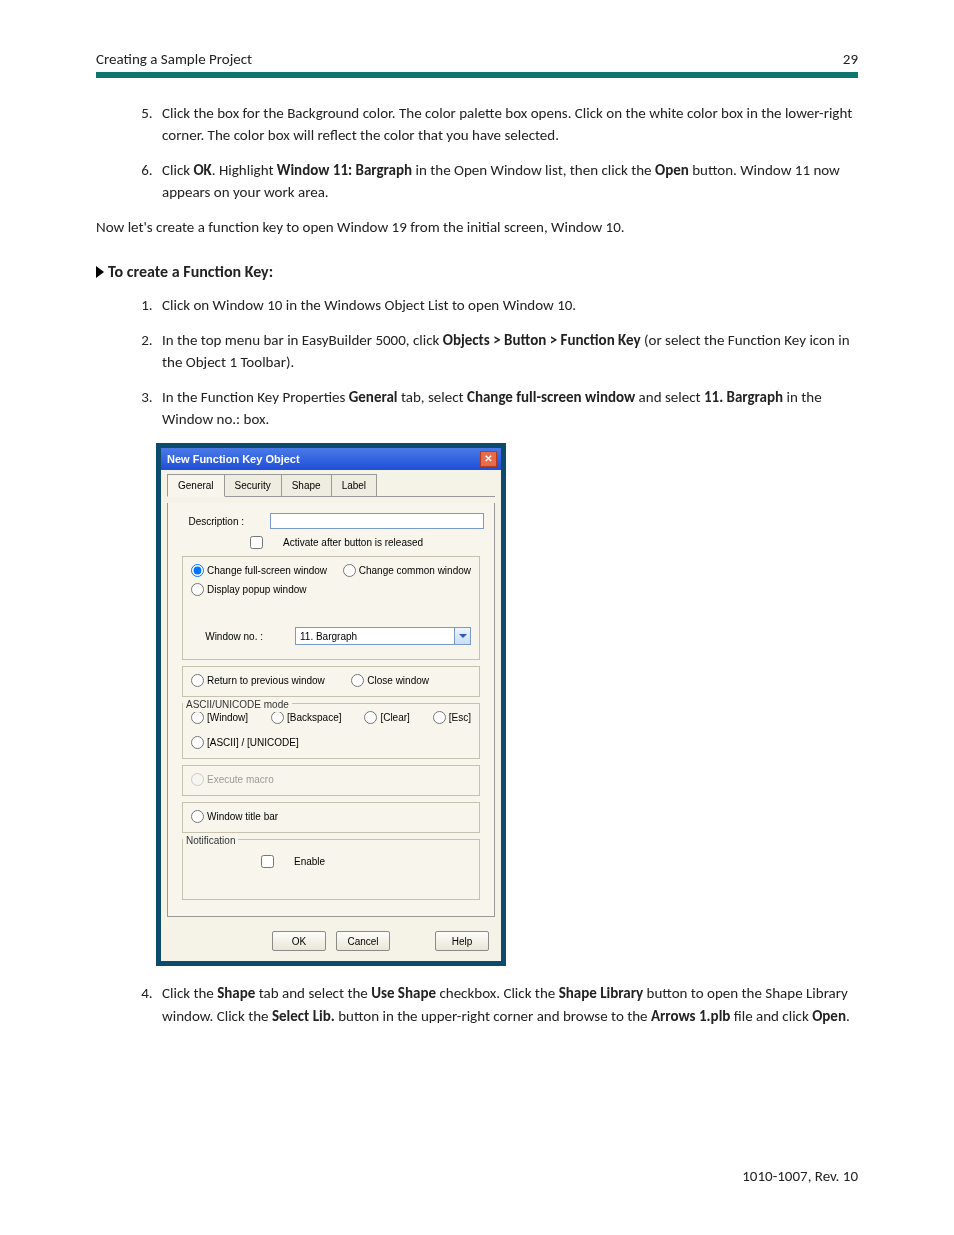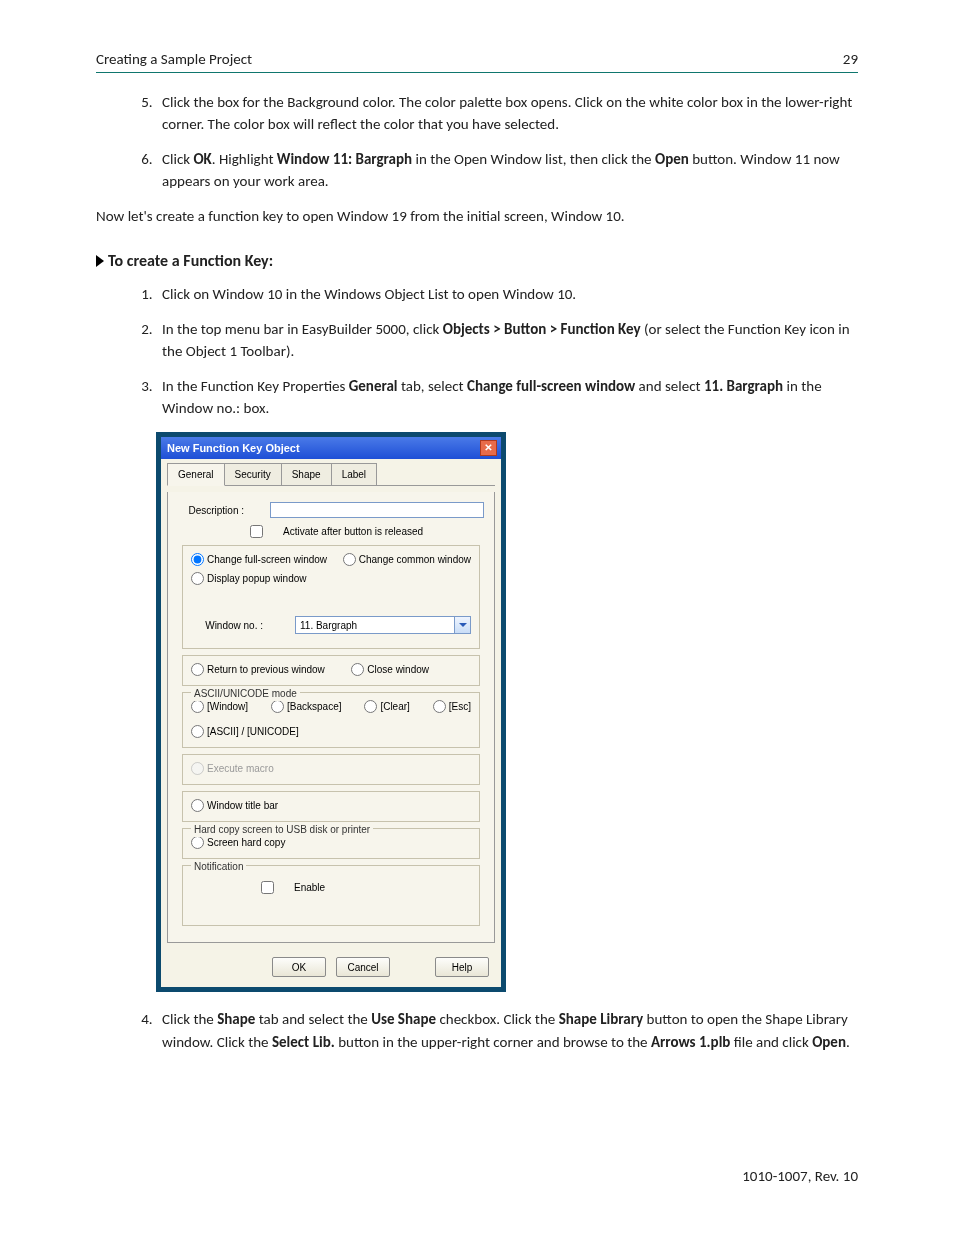--- a/index.html
+++ b/index.html
@@ -14,23 +14,23 @@
   .page {
     width: 954px;
     height: 1235px;
     box-sizing: border-box;
     padding: 48px 96px 40px 96px;
     position: relative;
   }
   .hdr {
     display: flex;
     justify-content: space-between;
-    border-bottom: 1px solid #0f766e;
+    border-bottom: 6px solid #0f766e;
     padding-bottom: 1px;
-    margin-bottom: 18px;
+    margin-bottom: 24px;
     font-size: 15px;
   }
   ol.main-list {
     margin: 0 0 10px 0;
     padding-left: 60px;
   }
   ol.main-list > li {
     margin-bottom: 12px;
     padding-left: 6px;
   }
@@ -122,21 +122,21 @@
   }
   .chk { margin-right: 4px; }
   .grp {
     border: 1px solid #c7c2ad;
     margin: 0 4px 6px 4px;
     padding: 6px 8px 8px 8px;
     position: relative;
   }
   .grp-legend {
     position: absolute;
-    top: -7px; left: 8px;
+    top: -7px; left: 0;
     background: #f7f5ec;
     padding: 0 3px;
     color: #333;
   }
   .radio-row { display: flex; flex-wrap: wrap; gap: 8px 14px; align-items: center; }
   .radio-item { display: flex; align-items: center; gap: 3px; white-space: nowrap; }
   input[type=radio], input[type=checkbox] { margin: 0; }
   .combo {
     display: flex;
     align-items: stretch;
@@ -330,27 +330,20 @@
             </label>
         </div>
 
         <div class="grp">
           <label class="radio-item">
               <input type="radio" style="">
               <span>Window title bar</span>
             </label>
         </div>
 
-        <div class="grp">
-          <span class="grp-legend">Hard copy screen to USB disk or printer</span>
-          <label class="radio-item">
-              <input type="radio" style="">
-              <span>Screen hard copy</span>
-            </label>
-        </div>
 
         <div class="notif">
           <span class="grp-legend">Notification</span>
           <div class="row" style="padding-left:70px; margin:0;">
             <input type="checkbox" class="chk" style="">
             <span>Enable</span>
           </div>
         </div>
       </div>
 

